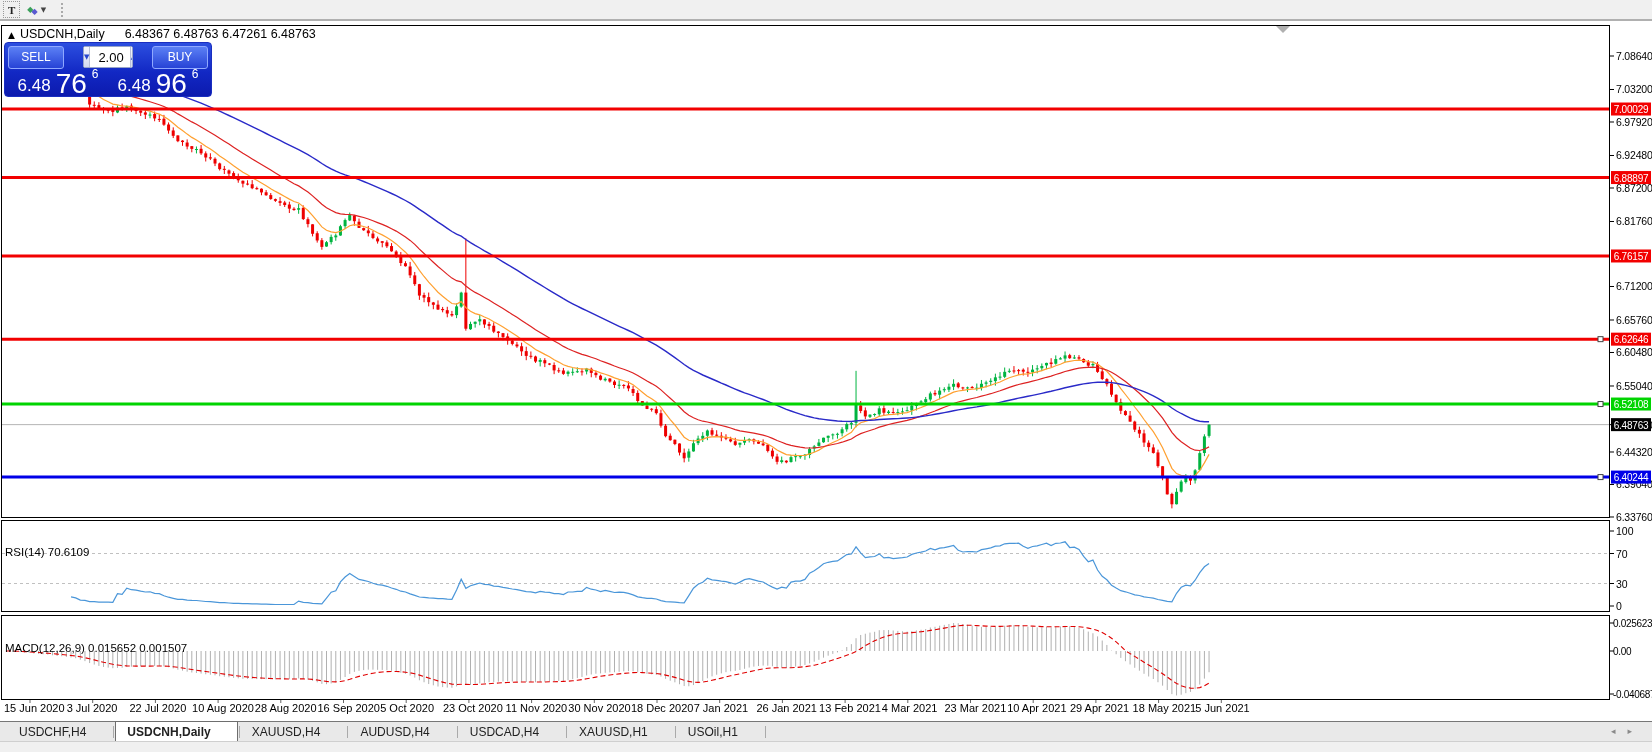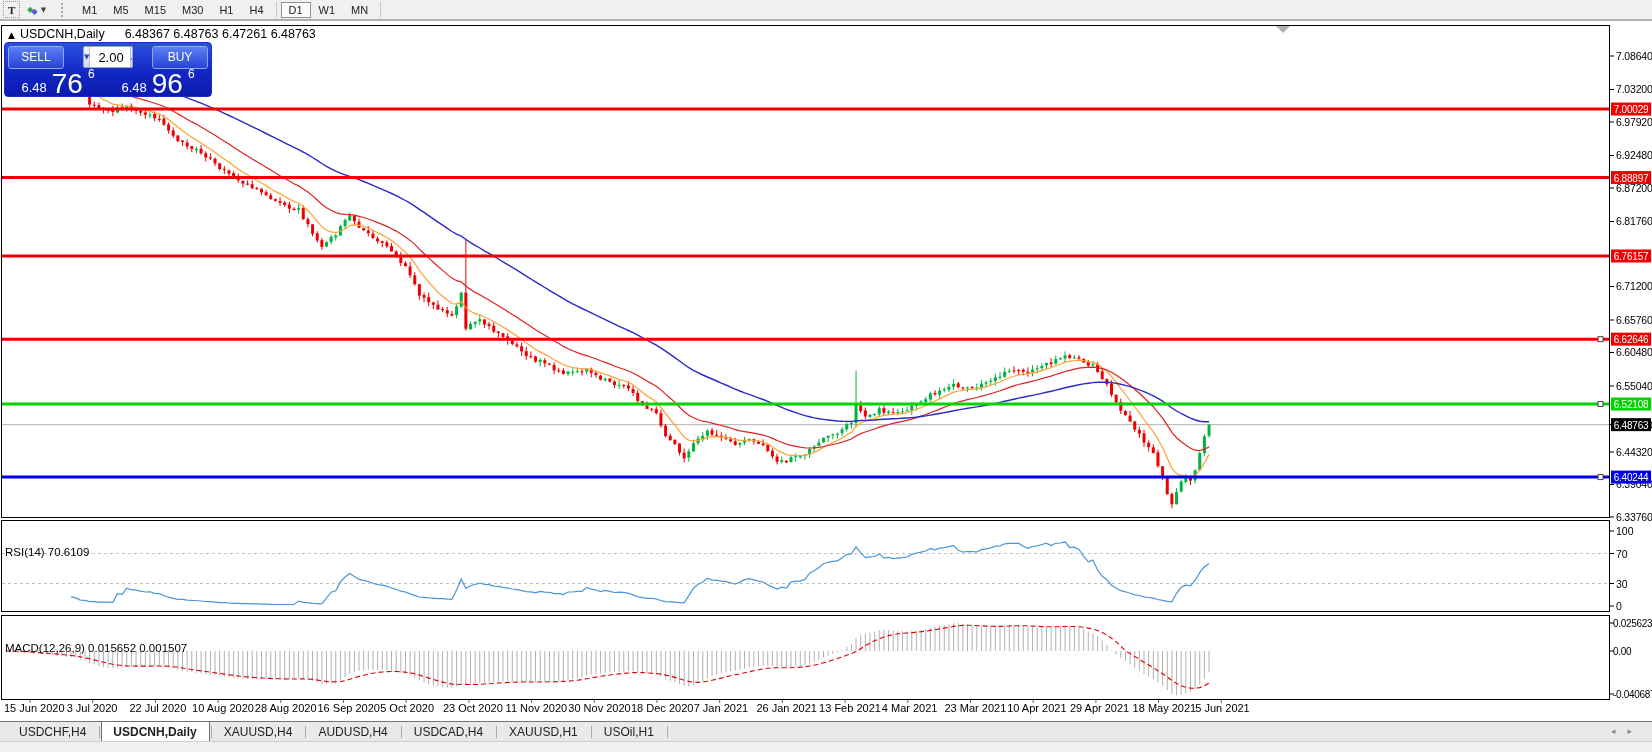--- a/index.html
+++ b/index.html
@@ -33,32 +33,32 @@
              color:#fff;font-size:12px;display:flex;align-items:center;justify-content:center;}
   #volume-box{flex:1;height:20px;background:#fff;border:1px solid #97a4c8;border-radius:2px;
               display:flex;align-items:center;overflow:hidden;}
   .spin{width:15px;height:100%;background:linear-gradient(180deg,#f4f6ff,#d4daf0);
         border-right:1px solid #b8c0d8;display:flex;align-items:center;justify-content:center;
         color:#2746cc;font-size:7px;font-family:"DejaVu Sans",sans-serif;}
   .spin.up{border-right:none;border-left:1px solid #b8c0d8;}
   #volume-value{flex:1;text-align:right;padding-right:6px;font-size:13px;color:#000;margin-left:8px;}
   #trade-row2{display:flex;height:27px;}
   .price{flex:1;display:flex;align-items:flex-end;justify-content:center;color:#fff;}
-  .price .small{font-size:13px;line-height:1;margin-bottom:2px;}
+  .price .small{font-size:17px;line-height:1;margin-bottom:2px;}
   .price .big{font-size:28px;line-height:0.82;margin:0 5px;}
   .price .sup{font-size:12px;align-self:flex-start;margin-top:-2px;}
   
   .ind-label{position:absolute;left:5px;font-size:11.5px;color:#000;z-index:4;white-space:nowrap;margin-top:24px;}
   
   #chart-svg{position:absolute;left:0;top:0;z-index:1;}
   #chart-svg text{font-family:"Liberation Sans",sans-serif;}
   
   #tabbar{position:absolute;left:0;top:721px;width:1652px;height:20px;background:#e9e9e9;
           border-top:1px solid #777;display:flex;align-items:flex-end;font-size:12px;color:#222;}
-  .tab{padding:2px 12px 3px 11px;white-space:nowrap;}
+  .tab{padding:2px 26px 3px 11px;white-space:nowrap;}
   .tab.active{background:#fff;border:1px solid #6e6e6e;border-bottom:none;font-weight:bold;
               margin-top:-2px;padding-top:3px;}
   .tab-sep{width:1px;height:12px;background:#aaa;margin:0 1px 4px 1px;}
   #tab-scroll{position:absolute;right:8px;top:726px;z-index:3;color:#8a8a8a;
               font-family:"DejaVu Sans",sans-serif;font-size:9px;letter-spacing:12px;}
   #statusbar{position:absolute;left:0;top:741px;width:1652px;height:11px;background:#f0f0f0;
              border-top:1px solid #cfcfcf;}
 </style>
 </head>
 <body>
@@ -66,33 +66,20 @@
 <div id="screen">
 
   <div id="toolbar">
     <div class="toolbtn" id="text-tool">T</div>
     <div class="toolbtn">
       <span class="diam" style="color:#3aa05a">◆</span>
       <span class="diam" style="color:#5a5ad0;margin-left:-2px;margin-top:5px">◆</span>
       <span class="caret">▼</span>
     </div>
     <div class="grip"></div>
-    <div id="tf-buttons" style="display:flex;align-items:center">
-        <div class="tfbtn">M1</div>
-        <div class="tfbtn">M5</div>
-        <div class="tfbtn">M15</div>
-        <div class="tfbtn">M30</div>
-        <div class="tfbtn">H1</div>
-        <div class="tfbtn">H4</div>
-        <div class="vsep"></div>
-        <div class="tfbtn active">D1</div>
-        <div class="tfbtn">W1</div>
-        <div class="tfbtn">MN</div>
-        <div class="vsep"></div>
-      </div>
   </div>
 
   <div id="chart-title">
     <span class="collapse">▲</span><span>USDCNH,Daily</span><span class="ohlc">6.48367 6.48763 6.47261 6.48763</span>
   </div>
 
   <div id="trade-panel">
     <div id="trade-row1">
       <div class="trade-btn">SELL</div>
       <div id="volume-box">

